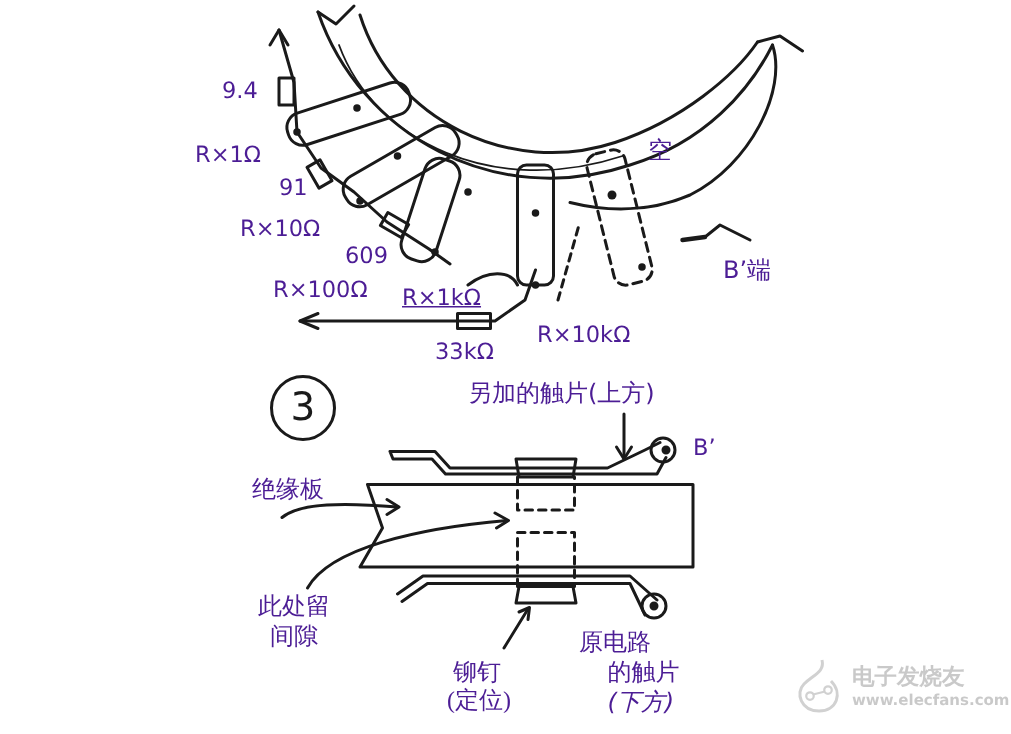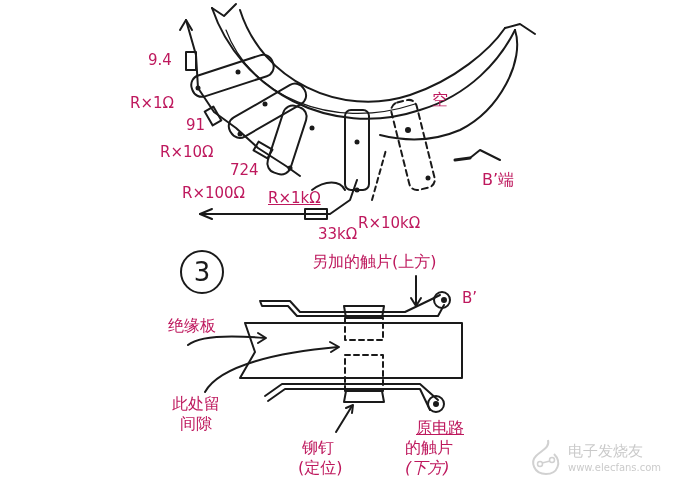--- a/index.html
+++ b/index.html
@@ -1,24 +1,24 @@
 <!DOCTYPE html>
 <html><head>
 <meta charset="utf-8">
 <style>
   html, body { margin: 0; padding: 0; background: #ffffff; }
   body { width: 674px; height: 489px; position: relative; overflow: hidden;
          font-family: "DejaVu Sans", sans-serif; color: #1a1a1a; }
   svg { position: absolute; left: 0; top: 0; }
-  .lbl { position: absolute; font-size: 15px; line-height: 16px; white-space: nowrap; color: #be185d; text-align: right; }
+  .lbl { position: absolute; font-size: 15px; line-height: 16px; white-space: nowrap; color: #4c1d95; text-align: right; }
   .cjk { font-size: 16px; }
   .circ3 { position: absolute; left: 180px; top: 250px; width: 40px; height: 40px;
            border: 2px solid #1a1a1a; border-radius: 50%; font-size: 26px; line-height: 40px;
            text-align: center; }
-  .wm { position: absolute; left: 528px; top: 438px; width: 140px; height: 44px; opacity: 0.45; }
+  .wm { position: absolute; left: 528px; top: 438px; width: 140px; height: 44px; opacity: 0.45; font-weight: bold; }
   .wm .t1 { position: absolute; left: 40px; top: 4px; font-size: 15px; color: #8a8a8a; }
   .wm .t2 { position: absolute; left: 40px; top: 24px; font-size: 10px; color: #8a8a8a; }
 </style>
 </head>
 <body>
 
 <svg width="674" height="489" viewBox="0 0 674 489">
   <g fill="none" stroke="#1a1a1a" stroke-width="2" stroke-linecap="round" stroke-linejoin="round">
 
     <path d="M212 8 C 240 90, 330 140, 420 110 C 470 95, 500 60, 515 30"></path>
@@ -87,37 +87,37 @@
       <path d="M330 342 L339 347 L331 352"></path>
     <path d="M336 432 L352 406"></path>
       <path d="M346 408 L353 405 L352 413"></path>
   </g>
 </svg>
 
 <div class="lbl" style="left:148px;top:52px;">9.4</div>
 <div class="lbl" style="left:130px;top:95px;">R×1Ω</div>
 <div class="lbl" style="left:186px;top:117px;">91</div>
 <div class="lbl" style="left:160px;top:144px;">R×10Ω</div>
-<div class="lbl" style="left:230px;top:162px;">724</div>
+<div class="lbl" style="left:230px;top:162px;">609</div>
 <div class="lbl" style="left:182px;top:185px;">R×100Ω</div>
 <div class="lbl" style="left:268px;top:190px;text-decoration:underline;">R×1kΩ</div>
-<div class="lbl" style="left:290px;top:226px;margin-left:28px;">33kΩ</div>
+<div class="lbl" style="left:290px;top:226px;">33kΩ</div>
 <div class="lbl" style="left:358px;top:215px;">R×10kΩ</div>
 <div class="lbl cjk" style="left:432px;top:92px;">空</div>
 <div class="lbl cjk" style="left:470px;top:172px;margin-left:12px;">B’端</div>
 
 <div class="circ3">3</div>
 <div class="lbl cjk" style="left:312px;top:254px;">另加的触片(上方)</div>
 <div class="lbl" style="left:462px;top:290px;">B’</div>
 <div class="lbl cjk" style="left:168px;top:318px;">绝缘板</div>
 <div class="lbl cjk" style="left:172px;top:396px;">此处留</div>
 <div class="lbl cjk" style="left:180px;top:416px;">间隙</div>
 <div class="lbl cjk" style="left:302px;top:440px;">铆钉</div>
-<div class="lbl cjk" style="left:298px;top:460px;">(定位)</div>
-<div class="lbl cjk" style="left:416px;top:420px;text-decoration:underline;">原电路</div>
+<div class="lbl cjk" style="left:298px;top:460px;font-family:Liberation Serif, serif;">(定位)</div>
+<div class="lbl cjk" style="left:386px;top:420px;">原电路</div>
 <div class="lbl cjk" style="left:405px;top:440px;">的触片</div>
 <div class="lbl cjk" style="left:405px;top:460px;font-style:italic;">(下方)</div>
 
 <div class="wm">
   <svg width="36" height="40" viewBox="0 0 36 40">
     <path d="M20 2 C 22 10, 14 12, 8 18 C 2 24, 6 36, 18 36 C 30 36, 34 24, 26 16" fill="none" stroke="#9a9a9a" stroke-width="2"></path>
     <circle cx="12" cy="26" r="2.5" fill="none" stroke="#9a9a9a" stroke-width="1.5"></circle>
     <circle cx="24" cy="22" r="2.5" fill="none" stroke="#9a9a9a" stroke-width="1.5"></circle>
     <path d="M14 25 L22 23" stroke="#9a9a9a" stroke-width="1.5"></path>
   </svg>

